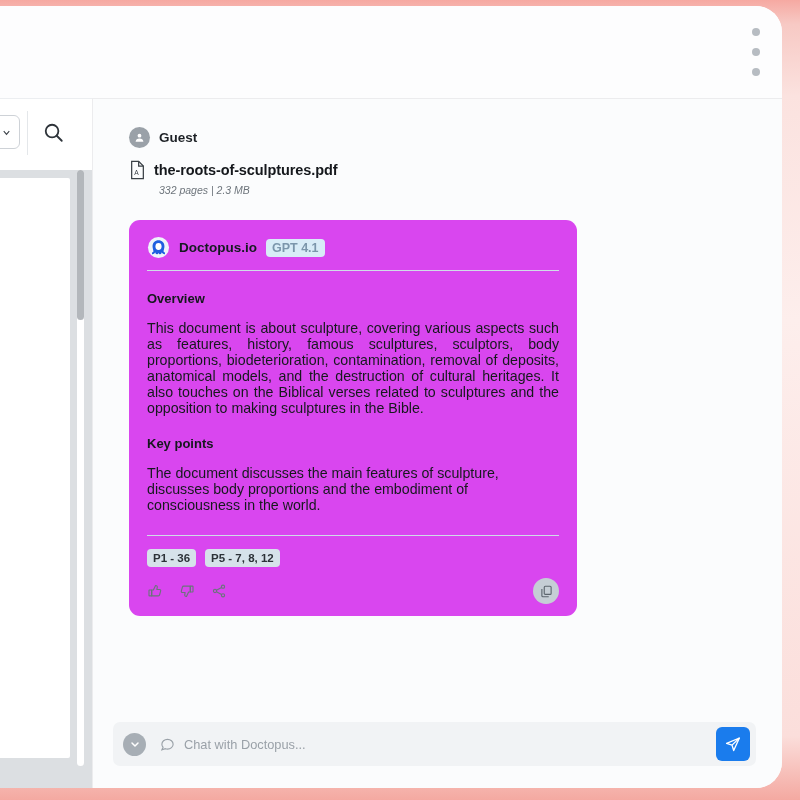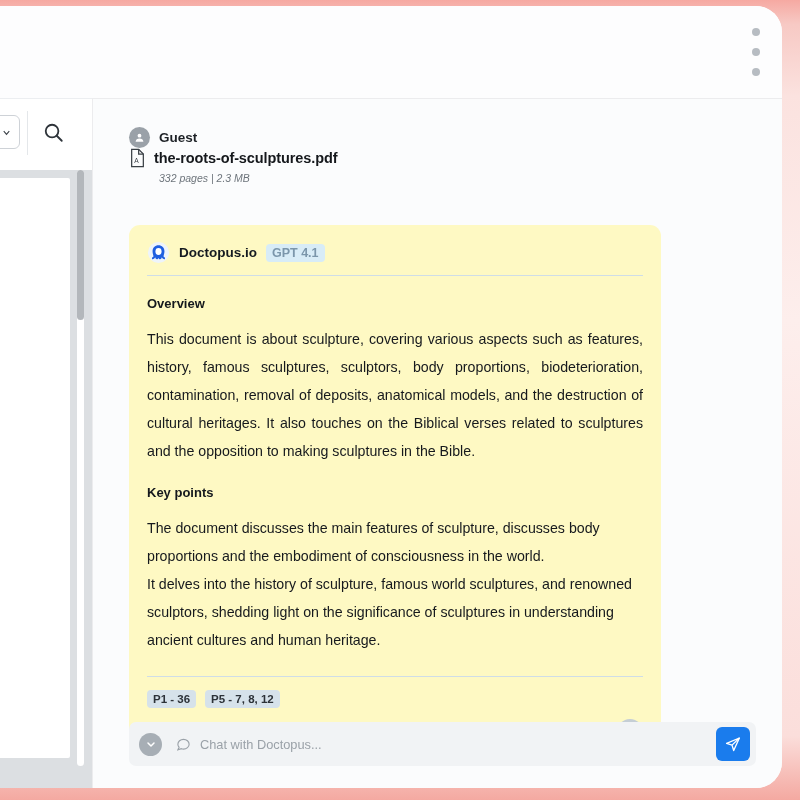--- a/index.html
+++ b/index.html
@@ -178,43 +178,43 @@
   }
   .user-name {
     font-size: 13.5px;
     font-weight: bold;
     color: #1d2126;
   }
   .file-row {
     display: flex;
     align-items: center;
     gap: 8px;
-    margin-top: 0;
+    margin-top: 12px;
   }
   .file-name {
     font-size: 14.5px;
     font-weight: bold;
     color: #15181c;
     letter-spacing: -0.1px;
   }
   .file-meta {
     font-size: 10.5px;
     color: #6e757c;
     margin-top: 4px;
     margin-left: 30px;
     font-style: italic;
   }
 
   
   #answer-card {
-    margin-top: 41px;
-    background: #fef9c3;
+    margin-top: 24px;
+    background: #d946ef;
     border-radius: 11px;
     padding: 16px 18px 14px 18px;
-    width: 532px;
+    width: 448px;
     box-sizing: border-box;
   }
   .card-head {
     display: flex;
     align-items: center;
     gap: 9px;
     padding-bottom: 11px;
     border-bottom: 1px solid #cfdde7;
   }
   .brand-name {
@@ -231,21 +231,21 @@
     padding: 2px 6px;
   }
   .section-title {
     font-size: 13px;
     font-weight: bold;
     color: #14181d;
     margin: 20px 0 0 0;
   }
   .para {
     font-size: 14.2px;
-    line-height: 28px;
+    line-height: 16px;
     color: #16191d;
     margin: 14px 0 0 0;
     text-align: justify;
     hyphens: auto;
     -webkit-hyphens: auto;
   }
   .para.nohy { text-align: left; hyphens: none; }
   .card-foot-divider {
     border-top: 1px solid #cfdde7;
     margin-top: 22px;
@@ -281,21 +281,21 @@
     background: #c5ced5;
     display: flex;
     align-items: center;
     justify-content: center;
     cursor: pointer;
   }
 
   
   #composer {
     position: absolute;
-    left: 36px;
+    left: 20px;
     right: 26px;
     bottom: 22px;
     height: 44px;
     background: #f1f3f5;
     border-radius: 7px;
     display: flex;
     align-items: center;
     padding: 0 6px 0 10px;
     box-sizing: border-box;
   }
@@ -399,21 +399,20 @@
             </svg>
             <div class="brand-name">Doctopus.io</div>
             <div class="model-badge">GPT 4.1</div>
           </div>
 
           <div class="section-title">Overview</div>
           <p class="para">This document is about sculpture, covering various aspects such as features, history, famous sculptures, sculptors, body proportions, biodeterioration, contamination, removal of deposits, anatomical models, and the destruction of cultural heritages. It also touches on the Biblical verses related to sculptures and the opposition to making sculptures in the Bible.</p>
 
           <div class="section-title">Key points</div>
           <p class="para nohy">The document discusses the main features of sculpture, discusses body proportions and the embodiment of consciousness in the world.</p>
-          <p class="para nohy" style="margin-top:0">It delves into the history of sculpture, famous world sculptures, and renowned sculptors, shedding light on the significance of sculptures in understanding ancient cultures and human heritage.</p>
 
           <div class="card-foot-divider"></div>
 
           <div class="chips">
             <div class="chip">P1 - 36</div>
             <div class="chip">P5 - 7, 8, 12</div>
           </div>
 
           <div class="actions">
             <div class="act-icon">

